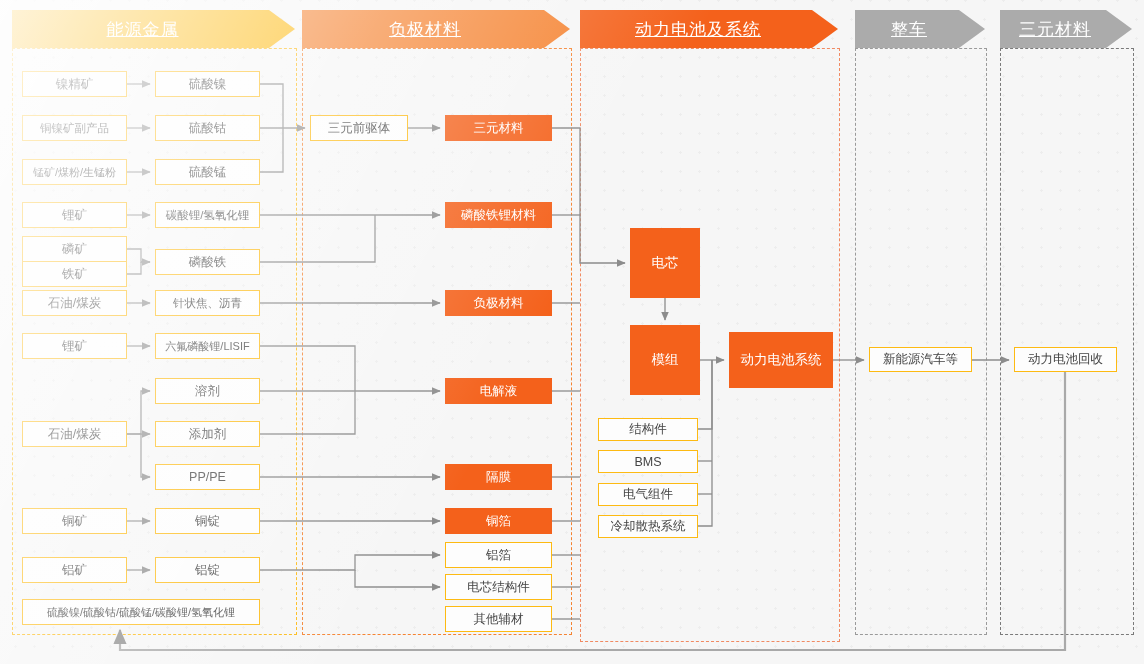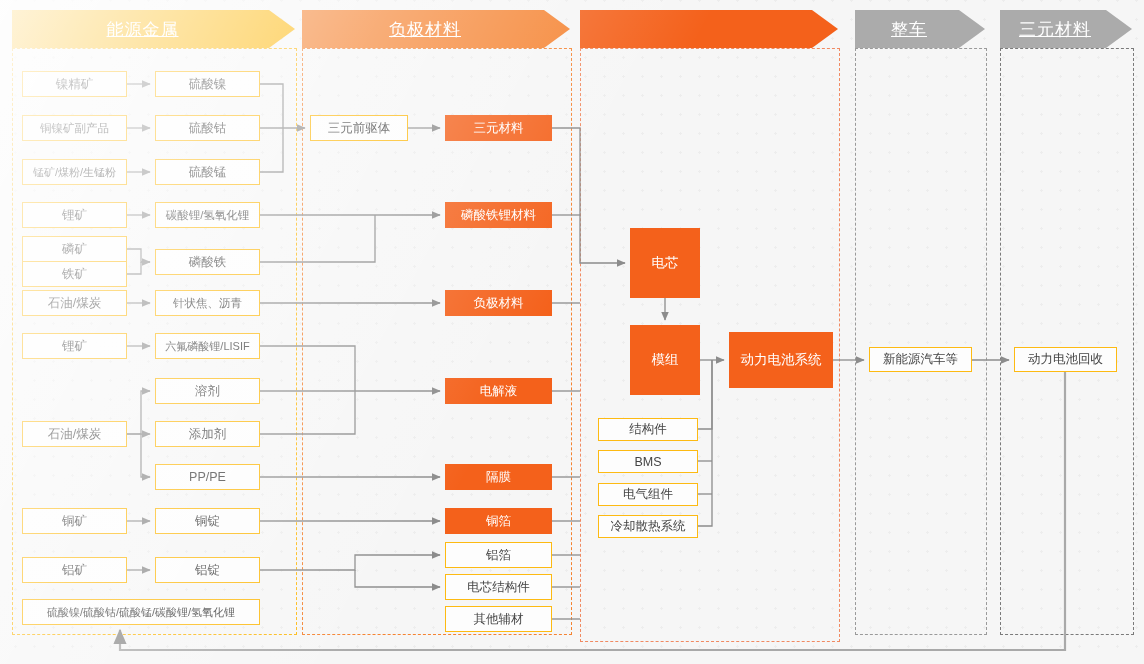--- a/index.html
+++ b/index.html
@@ -61,20 +61,21 @@
       <span class="lbl">能源金属</span>
     </div>
     <div class="frame" style="left: 302px; top: 48px; width: 268px; height: 585px; border-color: rgb(245, 131, 49);"></div>
     <div class="banner" style="left: 302px; top: 10px; width: 268px;">
       <div class="bg" style="background: rgb(245, 131, 49); clip-path: polygon(0px 0px, calc(100% - 26px) 0px, 100% 50%, calc(100% - 26px) 100%, 0px 100%);"></div>
       <span class="lbl">负极材料</span>
     </div>
     <div class="frame" style="left: 580px; top: 48px; width: 258px; height: 592px; border-color: rgb(240, 138, 98);"></div>
     <div class="banner" style="left: 580px; top: 10px; width: 258px;">
       <div class="bg" style="background: rgb(244, 97, 27); clip-path: polygon(0px 0px, calc(100% - 26px) 0px, 100% 50%, calc(100% - 26px) 100%, 0px 100%);"></div>
+      <span class="lbl">动力电池及系统</span>
     </div>
     <div class="frame" style="left: 855px; top: 48px; width: 130px; height: 585px; border-color: rgb(154, 154, 154);"></div>
     <div class="banner" style="left: 855px; top: 10px; width: 130px;">
       <div class="bg" style="background: rgb(171, 171, 171); clip-path: polygon(0px 0px, calc(100% - 26px) 0px, 100% 50%, calc(100% - 26px) 100%, 0px 100%);"></div>
       <span class="lbl">整车</span>
     </div>
     <div class="frame" style="left: 1000px; top: 48px; width: 132px; height: 585px; border-color: rgb(122, 122, 122);"></div>
     <div class="banner" style="left: 1000px; top: 10px; width: 132px;">
       <div class="bg" style="background: rgb(171, 171, 171); clip-path: polygon(0px 0px, calc(100% - 26px) 0px, 100% 50%, calc(100% - 26px) 100%, 0px 100%);"></div>
       <span class="lbl">三元材料</span>

